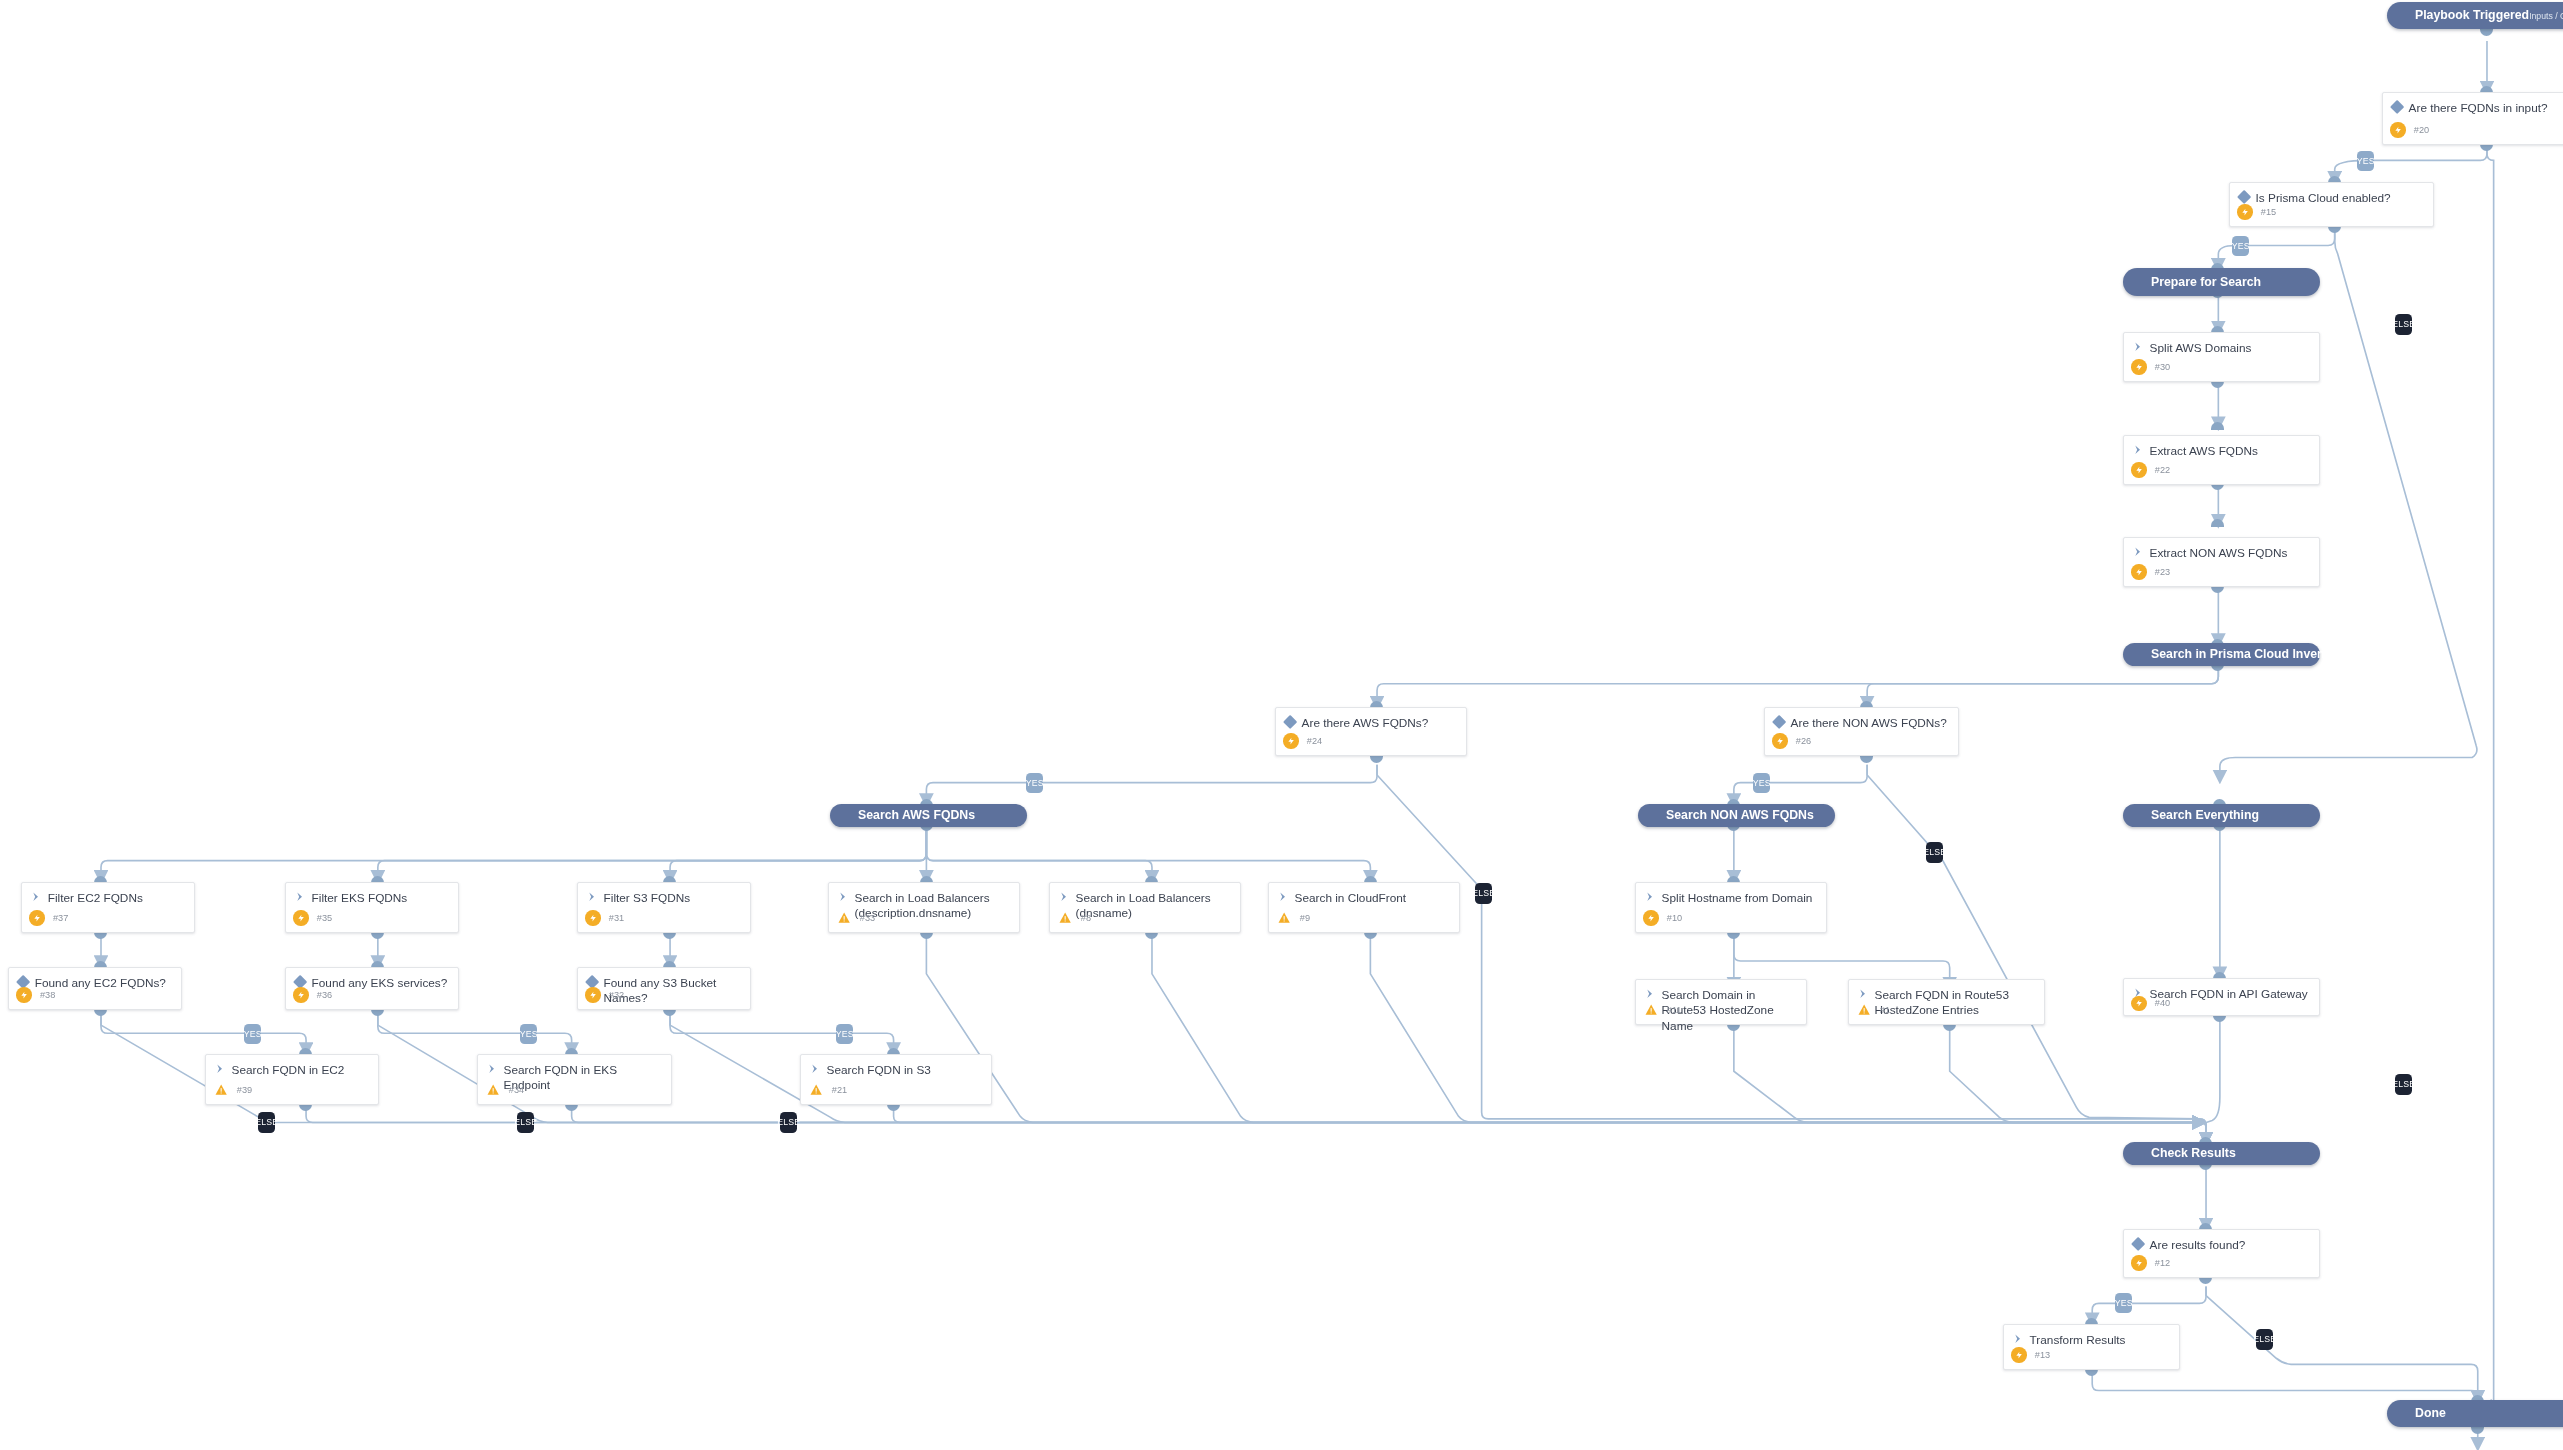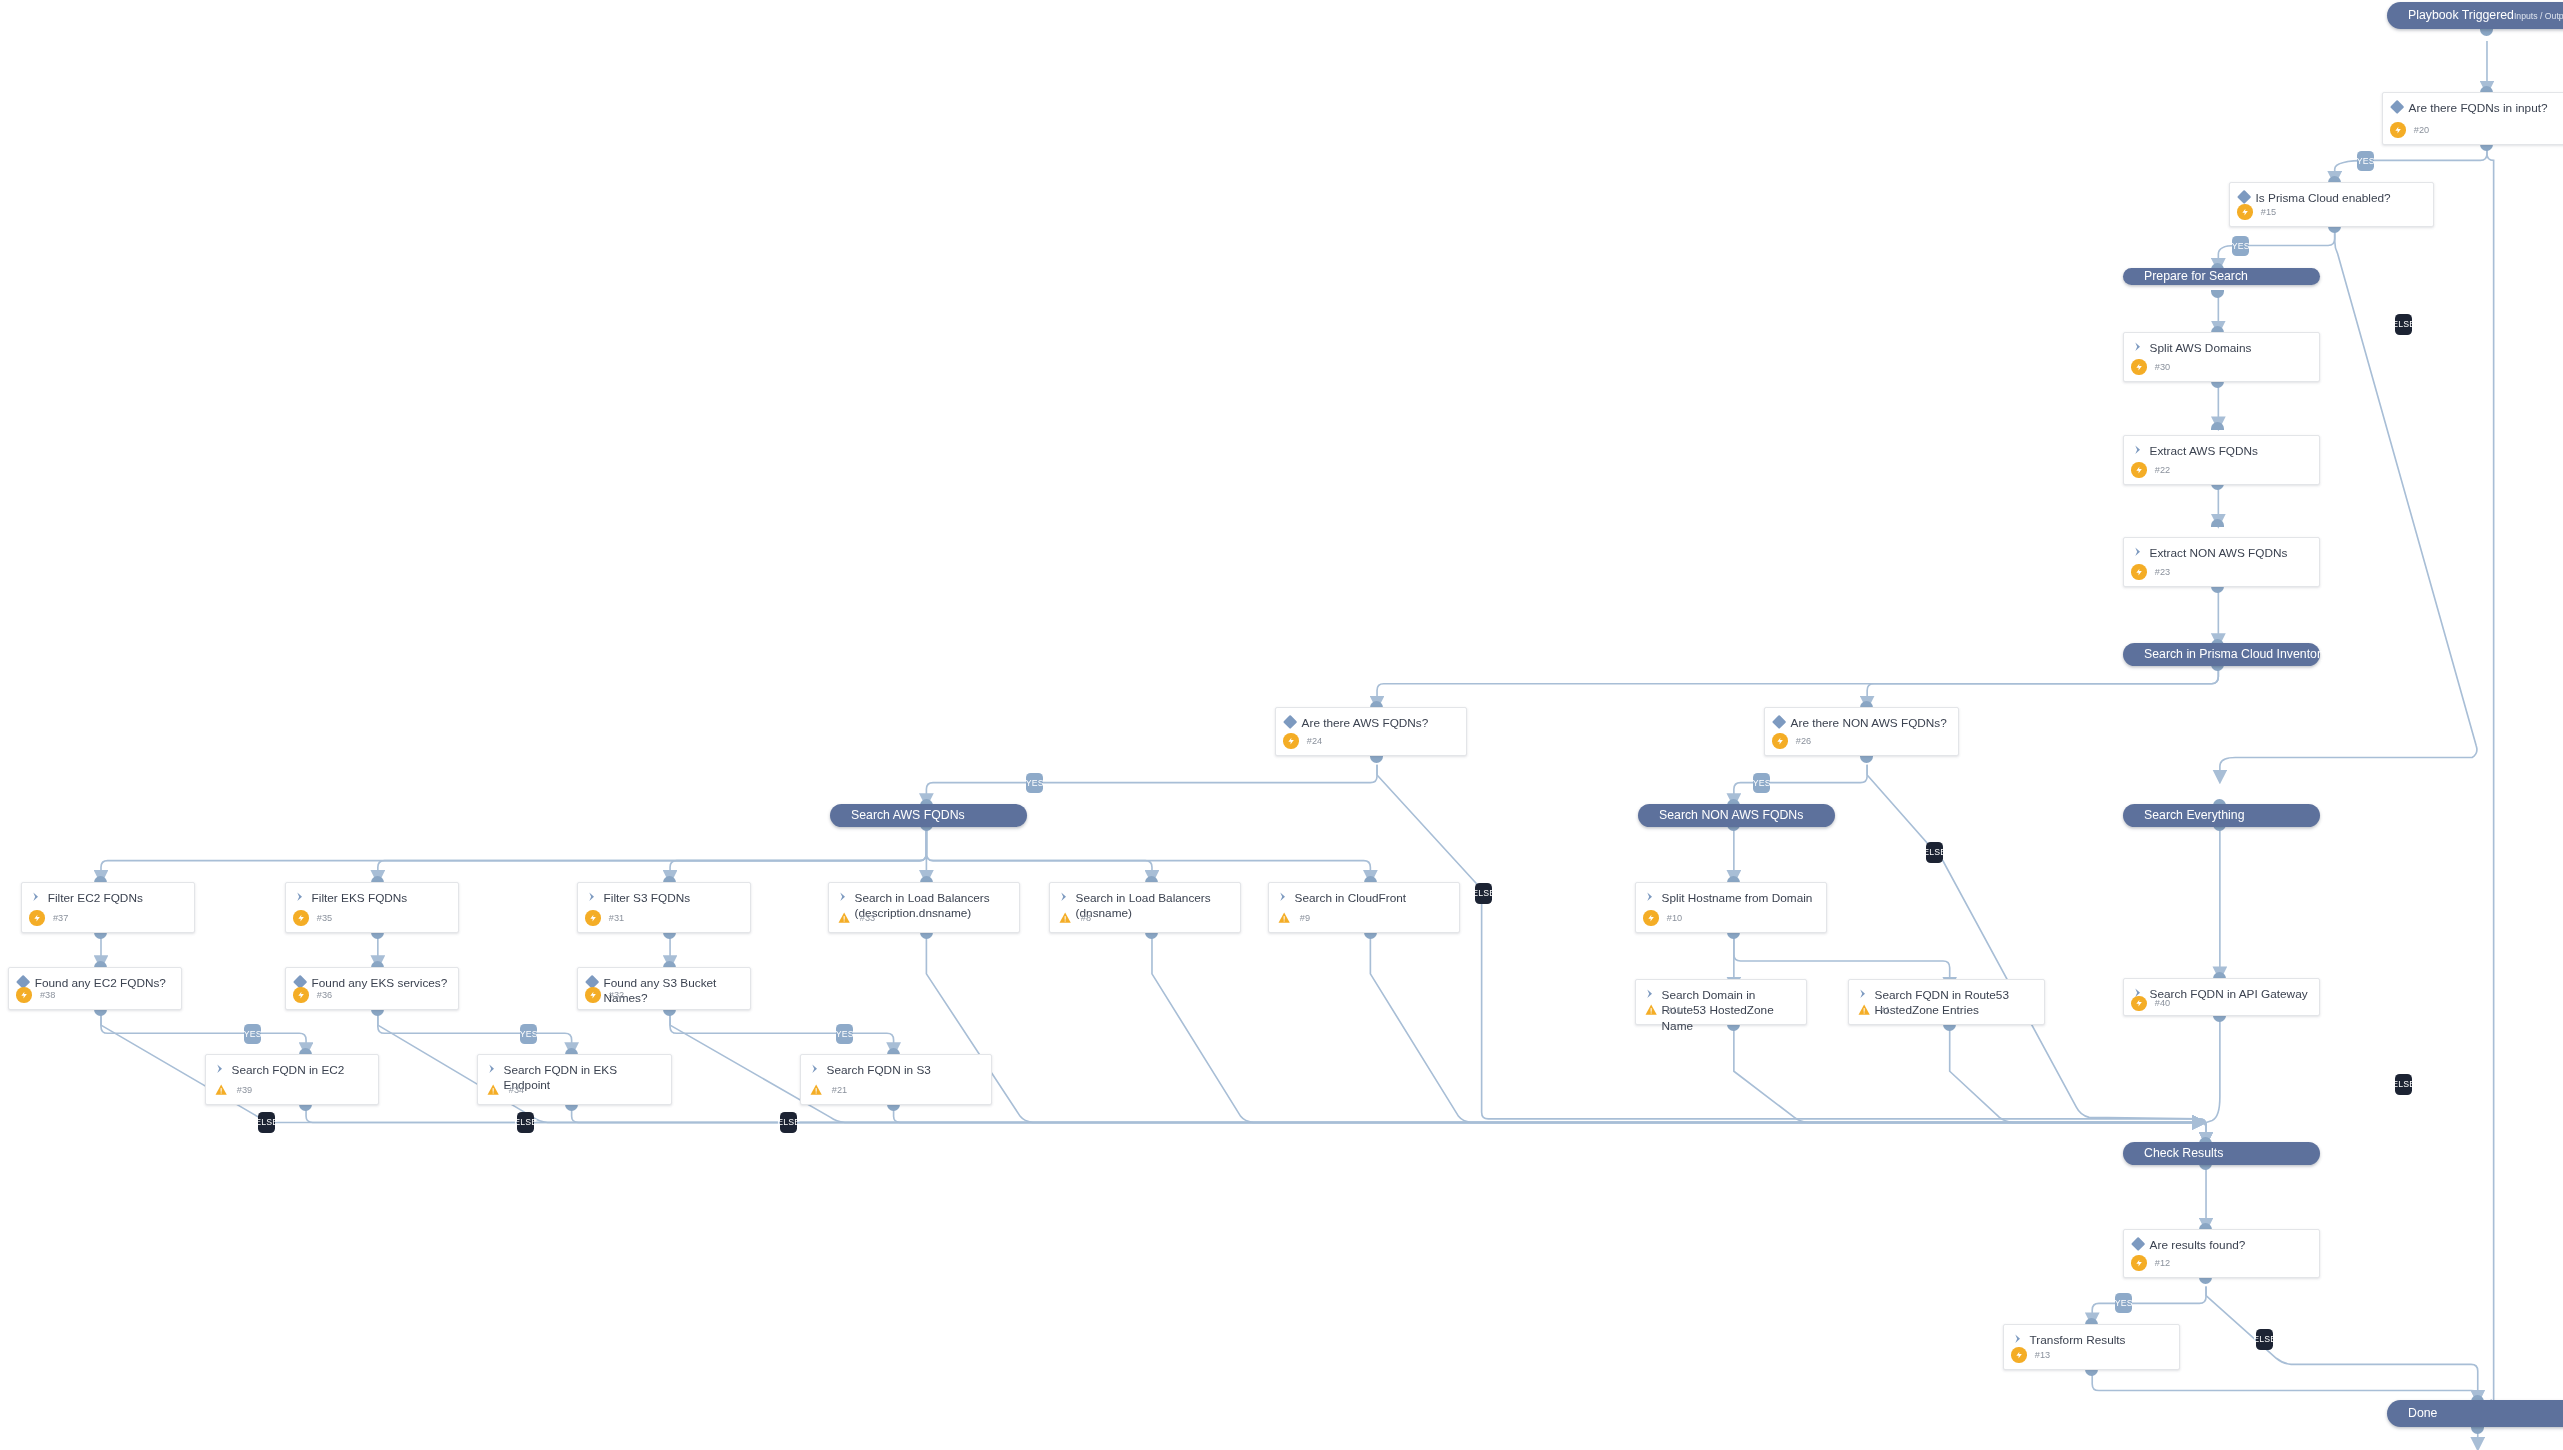--- a/index.html
+++ b/index.html
@@ -51,21 +51,21 @@
   .pill{
     position:absolute;
     background:#5d719c;
     border-radius:14.4px;
     box-shadow:0 1.5px 3.1px rgba(40,50,70,.30);
     color:#ffffff;
     display:flex;align-items:center;
     box-sizing:border-box;
     z-index:6;
   }
-  .pill .p-label{font-size:12.3px;line-height:1;padding-left:21px;white-space:nowrap;}
+  .pill .p-label{font-size:12.3px;line-height:1;padding-left:28px;white-space:nowrap;font-weight:bold;}
   .pill .p-sub{font-size:8.7px;color:#dfe5ef;margin-left:auto;padding-right:14.4px;white-space:nowrap;}
 
   
   .lbl{
     position:absolute;z-index:8;
     border-radius:4.6px;
     display:flex;align-items:center;justify-content:center;
     font-size:8.7px;color:#ffffff;letter-spacing:0.2px;
     box-sizing:border-box;
   }
@@ -234,21 +234,21 @@
   <div class="port out" style="left:2328px;top:225px;"></div>
 
   <div class="lbl yes" style="left:2232px;top:236px;">
     <span>YES</span>
   </div>
   <div class="lbl els" style="left:2395px;top:1074px;">
     <span>ELSE</span>
   </div>
 
   <div class="port in" style="left:2211px;top:263px;"></div>
-  <div class="pill" style="left:2123px;top:268px;width:197px;height:17px;">
+  <div class="pill" style="left:2123px;top:268px;width:197px;height:28px;">
     <span class="p-label">Prepare for Search</span>
   </div>
   <div class="port out" style="left:2211px;top:290px;"></div>
 
   <div class="port in" style="left:2211px;top:326px;"></div>
   <div class="task" style="left:2123px;top:332px;width:197px;height:50px;">
     <div class="t-head">
       <span class="t-icon">
         <svg class="ic-chevron" width="11.3" height="11.3" viewBox="0 0 24 24">
             <path d="M7 3 L17 12 L7 21 L11 12 Z" fill="#7d9ac0"></path>

